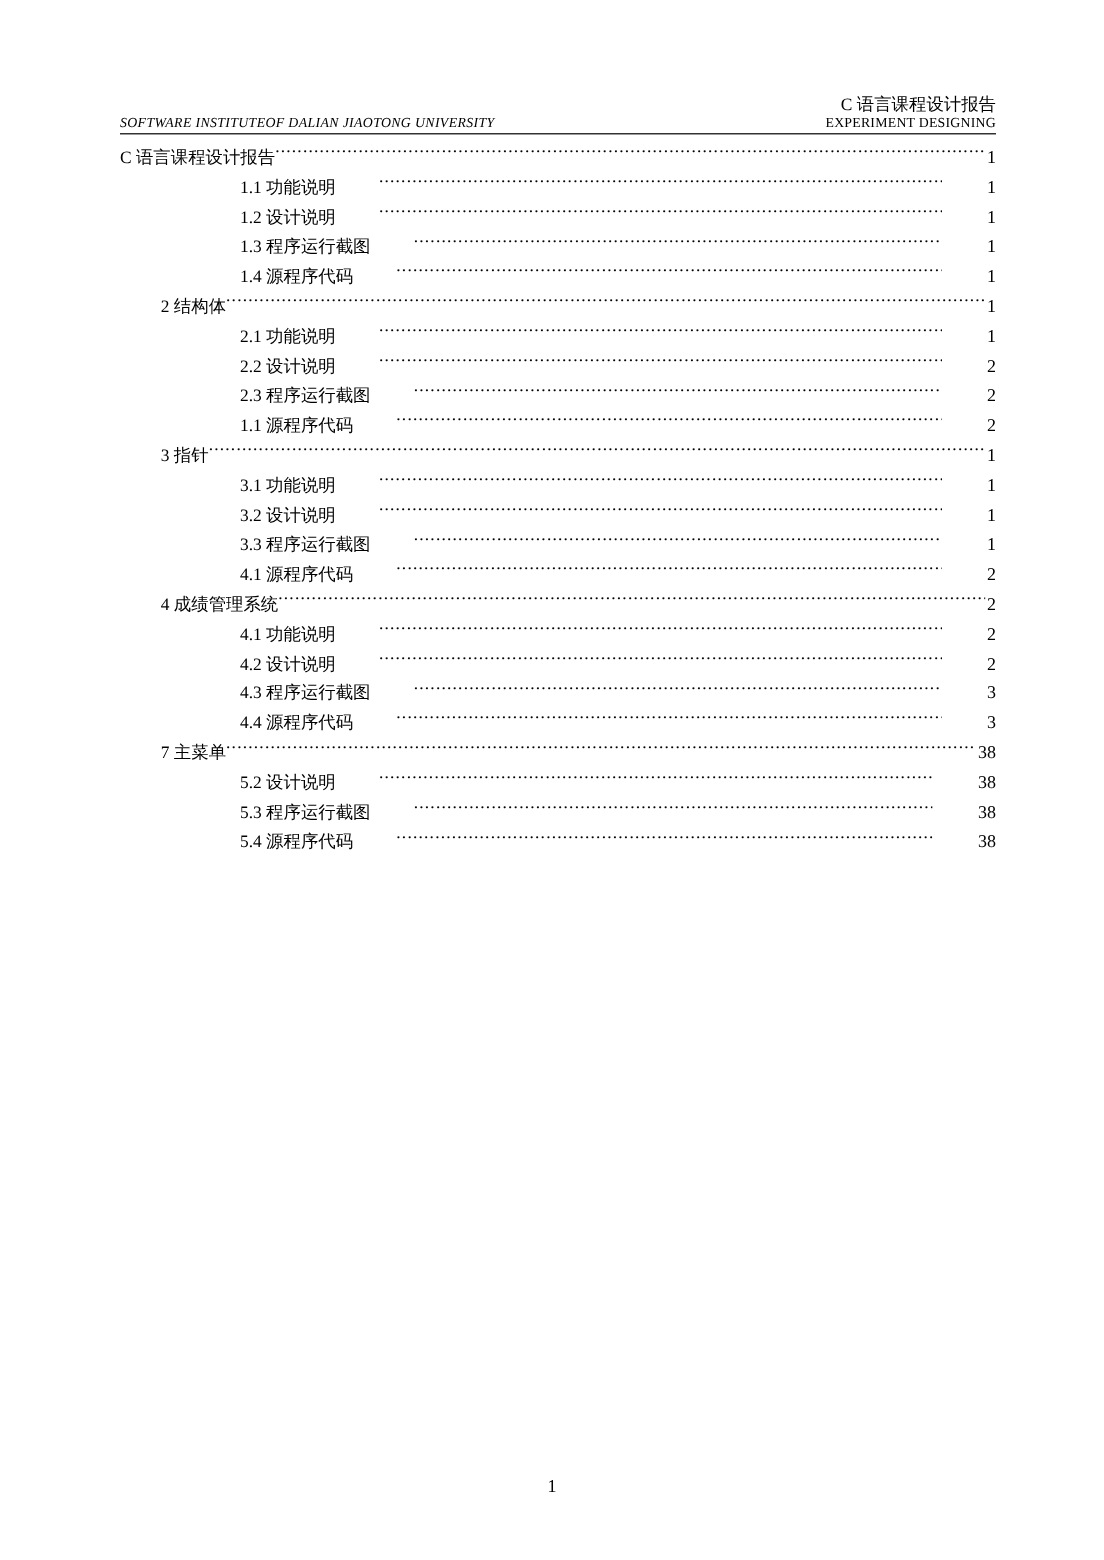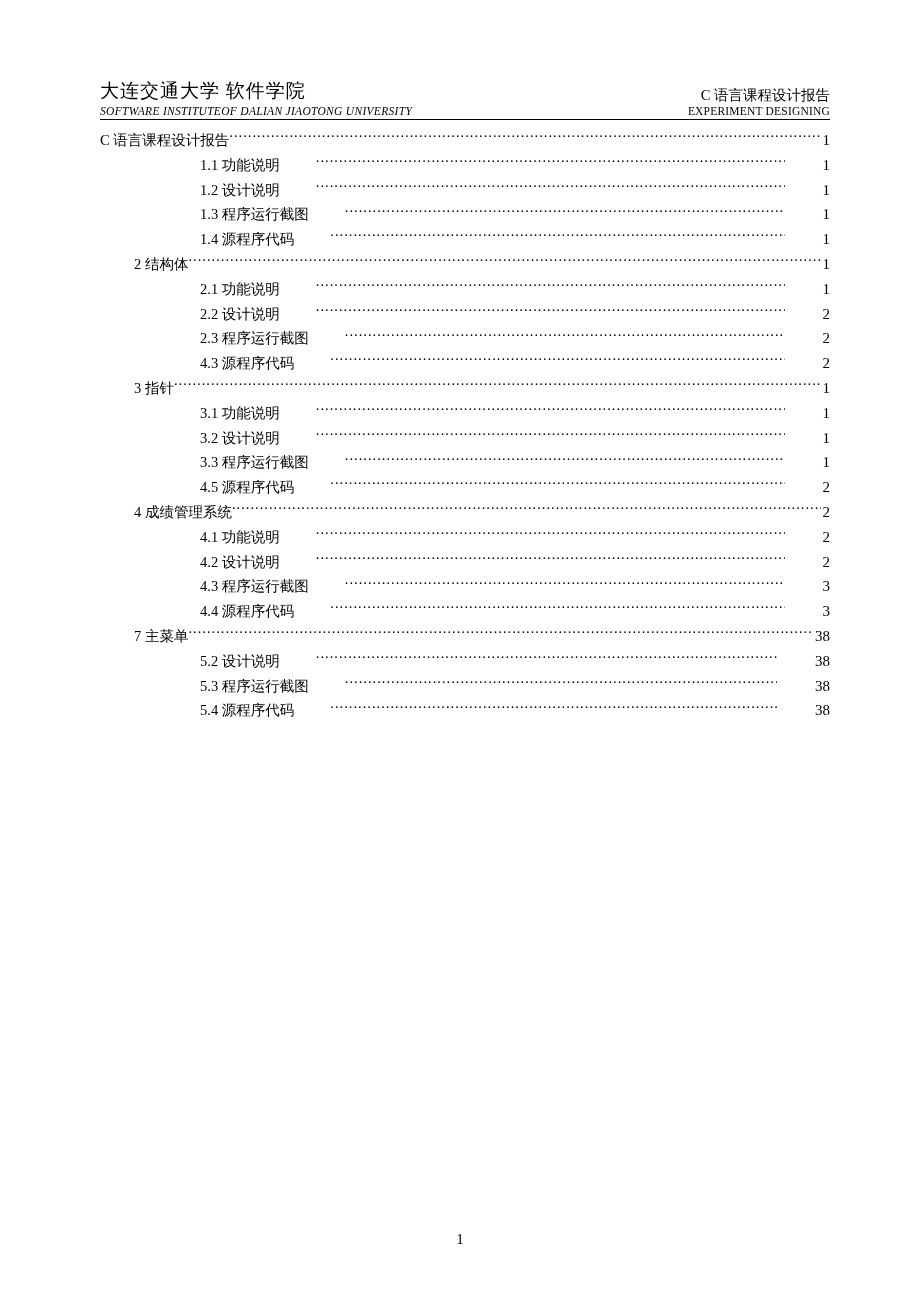--- a/index.html
+++ b/index.html
@@ -89,21 +89,20 @@
       font-family: "Times New Roman", serif;
       font-size: 15px;
     }
   </style>
 </head>
 <body>
 
 <div class="page">
   <div class="header">
     <div class="header-left">
-      <div class="h-title">大连交通大学  软件学院</div>
       <div class="h-sub">SOFTWARE INSTITUTEOF DALIAN JIAOTONG UNIVERSITY</div>
     </div>
     <div class="header-right">
       <div class="h-title">C 语言课程设计报告</div>
       <div class="h-sub">EXPERIMENT DESIGNING</div>
     </div>
   </div>
 
   <div class="toc" id="toc">
       <div class="toc-row level-1">
@@ -145,21 +144,21 @@
         <span class="toc-label">2.2  设计说明</span>
         <span class="toc-dots"></span>
         <span class="toc-page">2</span>
       </div>
       <div class="toc-row level-3">
         <span class="toc-label">2.3  程序运行截图</span>
         <span class="toc-dots"></span>
         <span class="toc-page">2</span>
       </div>
       <div class="toc-row level-3">
-        <span class="toc-label">4.3  源程序代码</span>
+        <span class="toc-label">1.1  源程序代码</span>
         <span class="toc-dots"></span>
         <span class="toc-page">2</span>
       </div>
       <div class="toc-row level-2">
         <span class="toc-label">3 指针</span>
         <span class="toc-dots"></span>
         <span class="toc-page">1</span>
       </div>
       <div class="toc-row level-3">
         <span class="toc-label">3.1  功能说明</span>
@@ -170,21 +169,21 @@
         <span class="toc-label">3.2  设计说明</span>
         <span class="toc-dots"></span>
         <span class="toc-page">1</span>
       </div>
       <div class="toc-row level-3">
         <span class="toc-label">3.3  程序运行截图</span>
         <span class="toc-dots"></span>
         <span class="toc-page">1</span>
       </div>
       <div class="toc-row level-3">
-        <span class="toc-label">4.5  源程序代码</span>
+        <span class="toc-label">4.1  源程序代码</span>
         <span class="toc-dots"></span>
         <span class="toc-page">2</span>
       </div>
       <div class="toc-row level-2">
         <span class="toc-label">4 成绩管理系统</span>
         <span class="toc-dots"></span>
         <span class="toc-page">2</span>
       </div>
       <div class="toc-row level-3">
         <span class="toc-label">4.1  功能说明</span>

